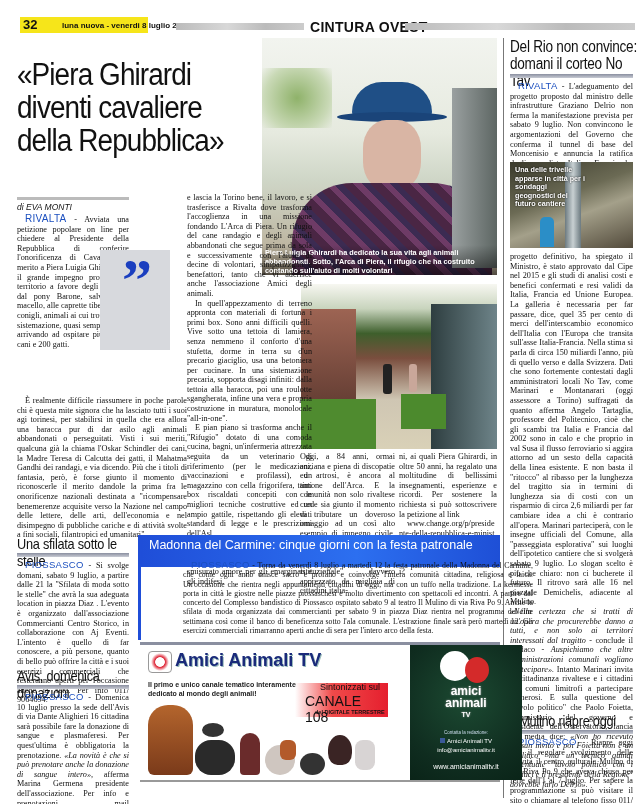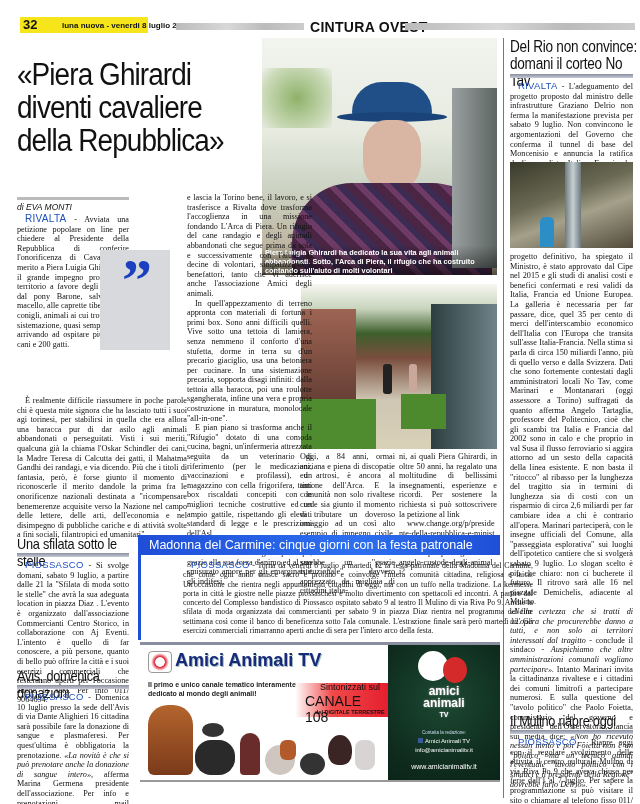--- a/index.html
+++ b/index.html
@@ -17,21 +17,21 @@
   .side-head{font-family:"Liberation Sans",sans-serif;font-size:15px;line-height:17px;transform:scaleX(0.85);transform-origin:left top;letter-spacing:-0.3px;}
   .sub-rule{height:4px;background:linear-gradient(#8a8fa0,#c8cbd4);}
   .quote-box{background:#d7d9dd;}
   .quote-mark{font-family:"Liberation Serif",serif;font-weight:bold;color:#1b3fbf;font-size:60px;line-height:40px;}
   .quote-txt{font-style:italic;font-size:10px;line-height:11px;}
   .photo{overflow:hidden;}
   .caption{font-family:"Liberation Sans",sans-serif;font-weight:bold;color:#fff;font-size:7.3px;line-height:9px;}
   .blue-banner{background:linear-gradient(90deg,#1f4ed8,#2c6ff0 60%,#1e4fd6);color:#fff;font-family:"Liberation Sans",sans-serif;font-size:12.5px;line-height:20px;}
   .vline{background:#777;width:1px;}
   .ad-left{background:#fff;}
-  .ad-right{background:radial-gradient(circle at 50% 40%,#1c4a32,#0f2c1f 70%,#0a2418);}
+  .ad-right{background:radial-gradient(circle at 50% 40%,#1c4a32,#0f2c1f 70%,#0a2418);margin-left:22px;}
   .sintonizza{background:linear-gradient(90deg,rgba(255,255,255,0),#f04a4a 40%,#e51f2e);}
 </style>
 </head>
 <body>
 
 <div class="abs hdr-bar"></div>
 <div class="abs page-num" style="left:23px;top:17px;">32</div>
 <div class="abs hdr-line" style="left:45px;top:21px;padding-left:17px;">luna nuova - venerdi 8 luglio 2016</div>
 <div class="abs section-rule" style="left:176px;top:23px;width:128px;"></div>
 <div class="abs sans" style="left:310px;top:19px;font-weight:bold;font-size:14px;letter-spacing:0.3px;">CINTURA OVEST</div>
@@ -101,20 +101,21 @@
   <div>Del Rio non convince:</div>
   <div>domani il corteo No Tav</div>
 </div>
 <div class="abs sub-rule" style="left:510px;top:74px;width:123px;"></div>
 <div class="abs body-text" style="left:510px;top:81px;width:123px;">
   <p><span class="loc" style="font-size:9.5px;">RIVALTA</span><span> - L'adeguamento del progetto proposto dal ministro delle infrastrutture Graziano Delrio non ferma la manifestazione prevista per sabato 9 luglio. Non convincono le argomentazioni del Governo che conferma il tunnel di base del Moncenisio e annuncia la ratifica degli accordi tra Italia e Francia che proporrà a breve al Parlamento. Il</span></p>
 </div>
 <div class="abs photo" style="left:510px;top:162px;width:123px;height:86px;background:linear-gradient(160deg,#3a3a2c,#6b6a54 40%,#a4a08a 60%,#524a3b);">
   <div class="abs" style="left:55px;top:0;width:16px;height:86px;background:linear-gradient(90deg,#6c7a80,#c8d0d2,#6c7a80);"></div>
   <div class="abs" style="left:30px;top:55px;width:14px;height:30px;background:#2b8ec7;border-radius:5px 5px 0 0;"></div>
+  <div class="abs caption" style="left:5px;top:4px;width:70px;font-size:7.2px;line-height:8.6px;text-shadow:0 0 2px #000;">Una delle trivelle apparse in città per i sondaggi geognostici del futuro cantiere</div>
 </div>
 <div class="abs body-text" style="left:510px;top:252px;width:123px;">
   <p style="text-indent:0">progetto definitivo, ha spiegato il Ministro, è stato approvato dal Cipe nel 2015 e gli studi di analisi costi e benefici confermati e resi validi da Italia, Francia ed Unione Europea. La galleria è necessaria per far passare, dice, quel 35 per cento di merci dell'interscambio economico dell'Italia con l'Europa che transita sull'asse Italia-Francia. Nella stima si parla di circa 150 miliardi l'anno, più di quello verso e dalla Svizzera. Dati che sono fortemente contestati dagli amministratori locali No Tav, come Marinari e Montanarari (oggi assessore a Torino) suffragati da quanto afferma Angelo Tartaglia, professore del Politecnico, cioè che gli scambi tra Italia e Francia dal 2002 sono in calo e che proprio in val Susa il flusso ferroviario si aggira attorno ad un sesto della capacità della linea esistente. E non basta il "ritocco" al ribasso per la lunghezza del tragitto sia in termini di lunghezza sia di costi con un risparmio di circa 2,6 miliardi per far cambiare idea a chi è contrario all'opera. Marinari parteciperà, con le insegne ufficiali del Comune, alla "passeggiata esplorativa" sui luoghi dell'ipotetico cantiere che si svolgerà sabato 9 luglio. Lo slogan scelto è più che chiaro: non ci bucherete il futuro. Il ritrovo sarà alle 16 nel piazzale Demichelis, adiacente al Mulino.</p>
   <p style="text-indent:0"><i>«Nella certezza che si tratti di un'opera che procurerebbe danno a tutti, e non solo ai territori interessati dal tragitto</i><span> - conclude il sindaco - </span><i>Auspichiamo che altre amministrazioni comunali vogliano partecipare».</i><span> Intanto Marinari invita la cittadinanza rivaltese e i cittadini dei comuni limitrofi a partecipare numerosi. E sulla questione del "tavolo politico" che Paolo Foietta, commissario del governo e presidente dell'Osservatorio, lancia sui media dice: </span><i>«Non ho ricevuto nessun invito e poi Foietta non è un "politico" ma un tecnico quindi l'eventuale "tavolo politico con i sindaci e il presidente della Regione" dovrebbe farlo Delrio».</i></p>
 </div>
 
 <div class="abs side-head" style="left:510px;top:712px;width:150px;">Il Mulino riapre oggi</div>
 <div class="abs sub-rule" style="left:510px;top:730px;width:123px;"></div>
 <div class="abs body-text" style="left:510px;top:737px;width:123px;">
   <p><span class="loc" style="font-size:9.5px;">PIOSSASCO</span><span> - Riapre oggi con il regolare svolgimento delle attività il centro culturale Mulino di via Riva Po 9 che aveva chiuso per ferie dall'1 al 7 luglio. Per sapere la programmazione si può visitare il sito o chiamare al telefono fisso 011/ 9041984. ilmulino.piossasco@gmail.com www.ilmulino.info.</span></p>
@@ -126,21 +127,21 @@
   <p><span class="loc" style="font-size:9.5px;">PIOSSASCO</span><span> - Si svolge domani, sabato 9 luglio, a partire dalle 21 la "Sfilata di moda sotto le stelle" che avrà la sua adeguata location in piazza Diaz . L'evento è organizzato dall'associazione Commercianti Centro Storico, in collaborazione con Aj Eventi. L'intento è quello di far conoscere, a più persone, quanto di bello può offrire la città e i suoi esercizi commerciali che resteranno aperti per l'occasione anche la sera. Per info 011/ 9064694.</span></p>
 </div>
 
 <div class="abs side-head" style="left:17px;top:667px;width:150px;">Avis, domenica donazioni</div>
 <div class="abs sub-rule" style="left:17px;top:685px;width:112px;"></div>
 <div class="abs body-text" style="left:17px;top:692px;width:112px;">
   <p><span class="loc" style="font-size:9.5px;">PIOSSASCO</span><span> - Domenica 10 luglio presso la sede dell'Avis di via Dante Alighieri 16 cittadina sarà possibile fare la donazione di sangue e plasmaferesi. Per quest'ultima è obbligatoria la prenotazione. </span><i>«La novità è che si può prenotare anche la donazione di sangue intero»,</i><span> afferma Marina Germena presidente dell'associazione. Per info e prenotazioni mail avis.piossasco@libero.it o cellulare 348/ 2742431.</span></p>
 </div>
 
 <div class="abs" style="left:138px;top:535px;width:362px;height:105px;border-left:3px solid #1f4ed8;">
-  <div class="abs blue-banner" style="left:0;top:0;width:359px;height:20px;padding-left:8px;box-sizing:border-box;">Madonna del Carmine: cinque giorni con la festa patronale</div>
+  <div class="abs blue-banner" style="left:0;top:0;width:359px;height:32px;padding-left:8px;box-sizing:border-box;">Madonna del Carmine: cinque giorni con la festa patronale</div>
   <div class="abs body-text" style="left:8px;top:25px;width:350px;font-size:7.8px;line-height:9.3px;margin-left:34px;">
     <p><span class="loc" style="font-size:9.5px;">PIOSSASCO</span><span> - Torna da venerdì 8 luglio a martedì 12 la festa patronale della Madonna del Carmine, che come ogni anno unisce sacro e profano e coinvolge l'intera comunità cittadina, religiosa e laica. Un'occasione che rientra negli appuntamenti cittadini di oggi, ma con un tuffo nella tradizione. La kermesse porta in città le giostre nelle piazze piossaschesi e molto divertimento con spettacoli ed incontri. A partire dal concerto del Complesso bandistico di Piossasco ospitato sabato 9 al teatro Il Mulino di via Riva Po 9. Anche la sfilata di moda organizzata dai commercianti per sabato 9 in piazza Diaz rientra nel programma del fine settimana così come il banco di beneficenza sotto l'ala comunale. L'estrazione finale sarà però martedì 12. Gli esercizi commerciali rimarranno aperti anche di sera per l'intero arco della festa.</span></p>
   </div>
 </div>
 
 <div class="abs" style="left:140px;top:642px;width:360px;height:3px;background:#8a8fa0;"></div>
 <div class="abs ad-left" style="left:140px;top:645px;width:248px;height:135px;">
   <div class="abs" style="left:8px;top:6px;width:22px;height:20px;border-radius:4px;background:radial-gradient(circle,#fff 30%,#d23 35%,#fff 60%);border:1px solid #999;"></div>
   <div class="abs sans" style="left:35px;top:5px;font-size:18px;font-weight:bold;color:#1a2a7a;text-shadow:1px 1px 0 #9bb;">Amici Animali TV</div>
   <div class="abs sans" style="left:8px;top:35px;width:170px;font-size:7px;line-height:9px;font-weight:bold;color:#222;">Il primo e unico canale tematico interamente dedicato al mondo degli animali!</div>

